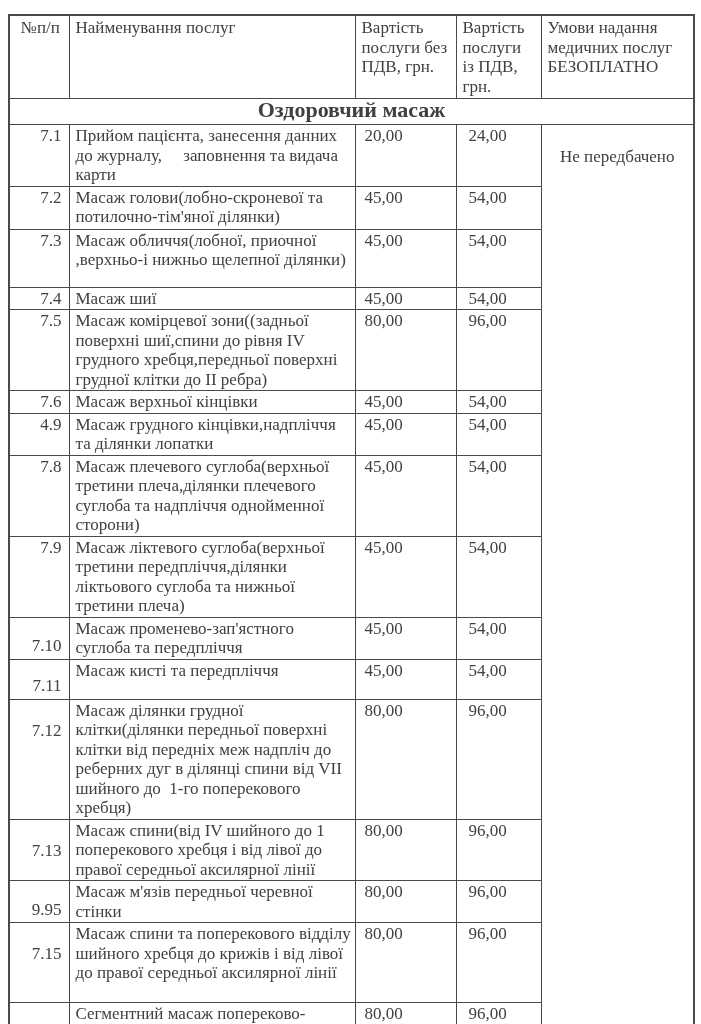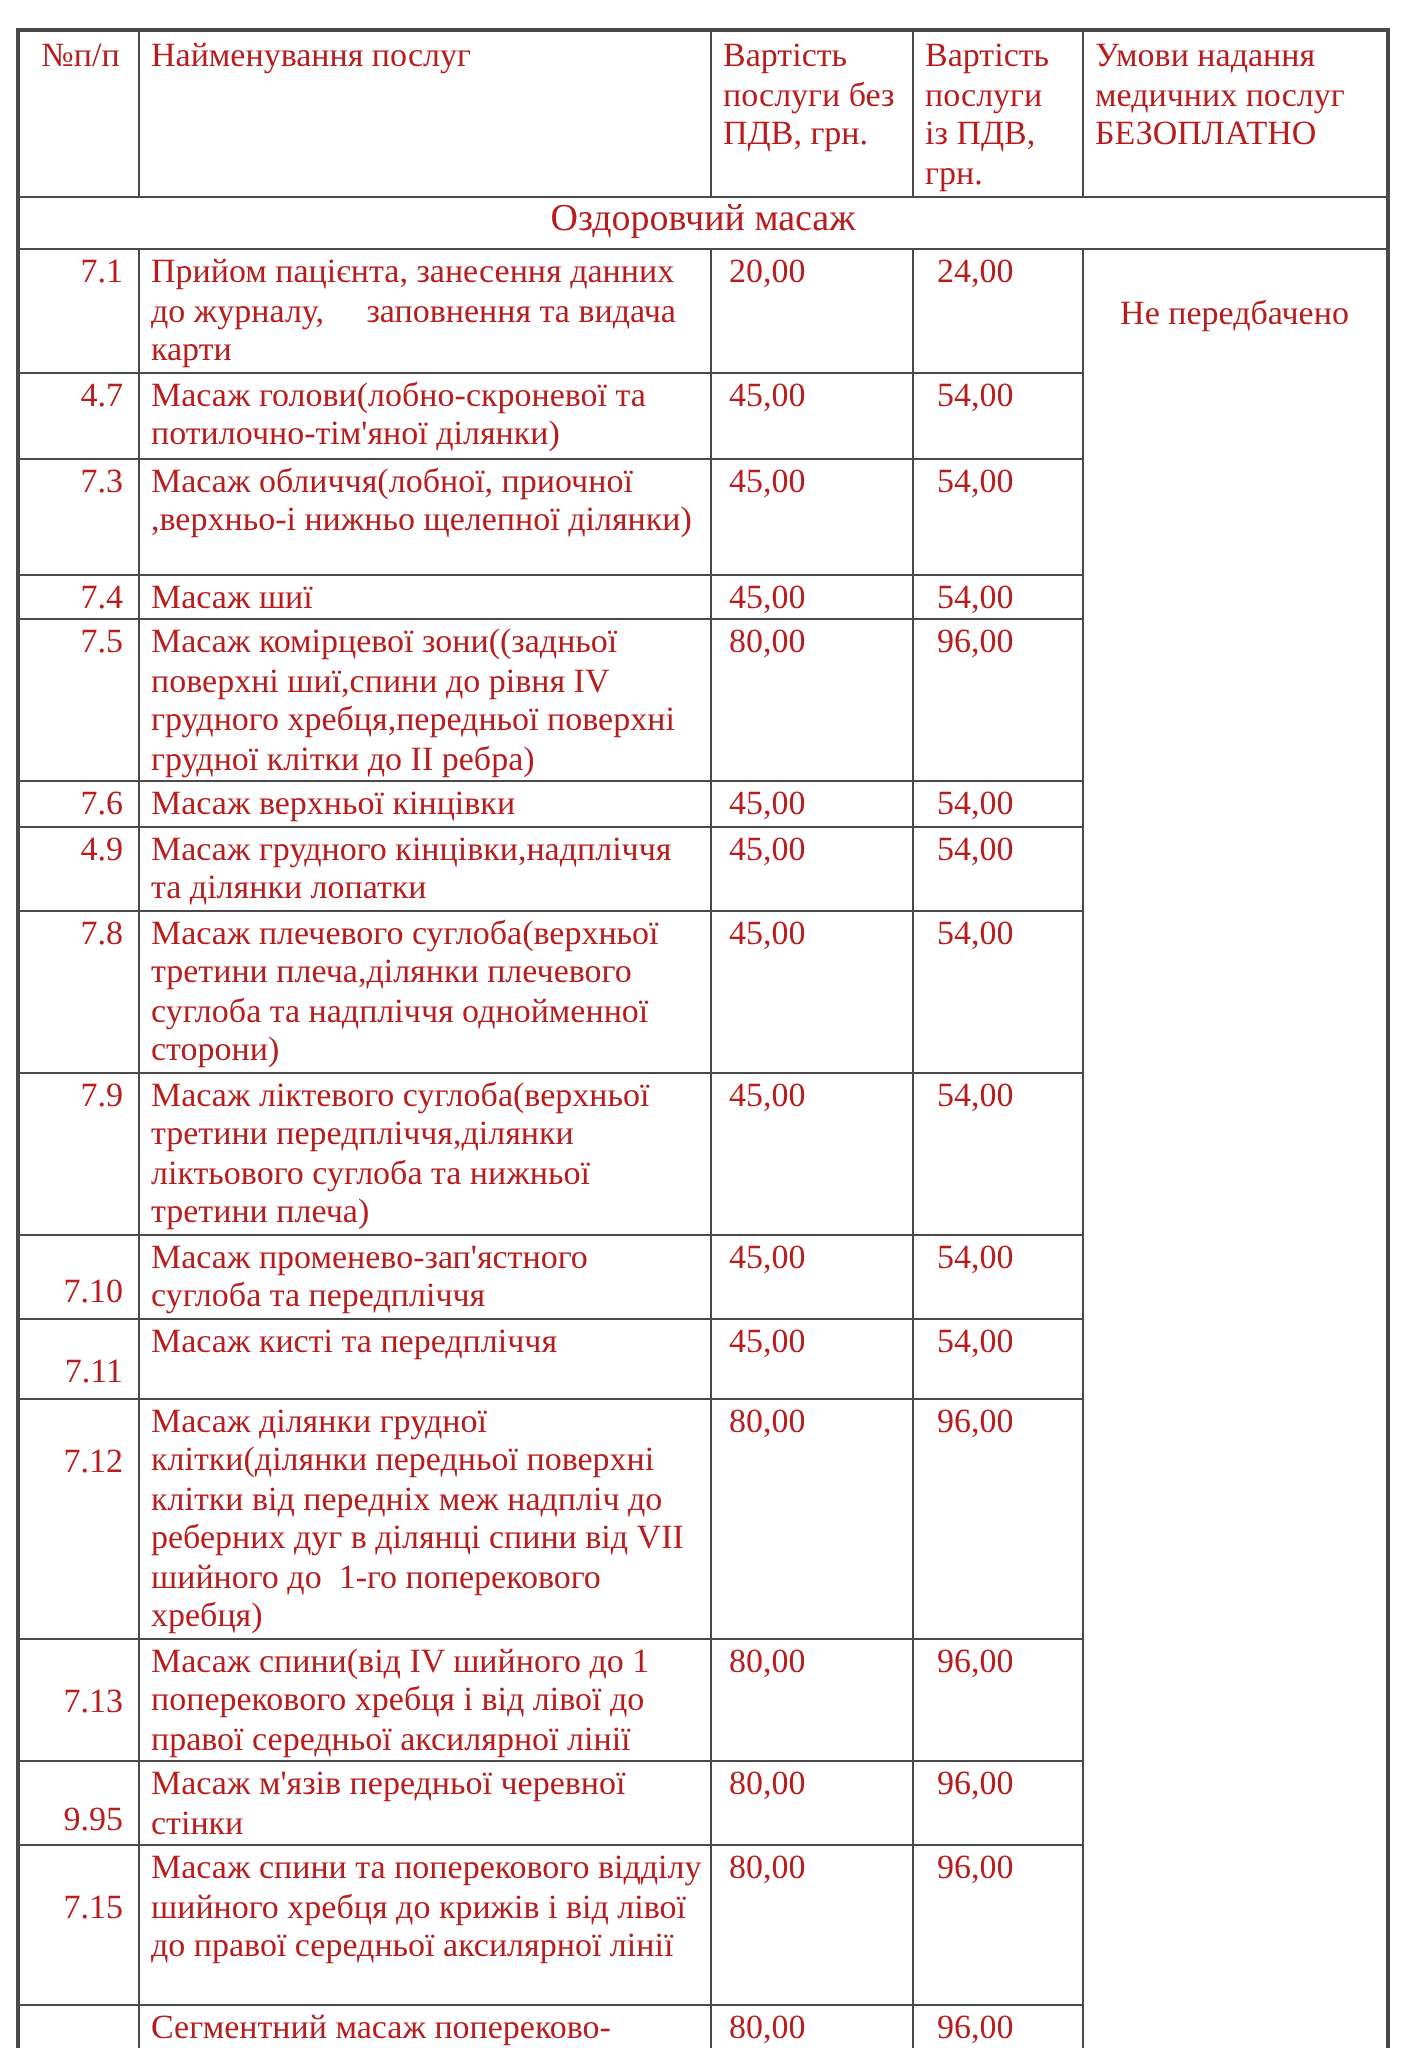--- a/index.html
+++ b/index.html
@@ -2,21 +2,21 @@
 <html><head>
 <meta charset="utf-8">
 <style>
   html,body{margin:0;padding:0;background:#ffffff;}
   .page{
     width:701px;height:1024px;
     background:#ffffff;
     box-sizing:border-box;
     padding:14px 0 0 8px;
     font-family:"Liberation Serif","DejaVu Serif",serif;
-    color:#b91c1c;
+    color:#404040;
     overflow:hidden;
   }
   table.price{
     border-collapse:collapse;
     table-layout:fixed;
     width:685px;
     font-size:17px;
     line-height:19.5px;
   }
   table.price, table.price td, table.price th{
@@ -38,22 +38,22 @@
   col.c-vat{width:85px;}
   col.c-cond{width:153px;}
   
   tr.head{height:78px;}
   tr.head th{padding:2px 4px 2px 6px;}
   th.num-h{text-align:center;}
   
   tr.section{height:26px;}
   tr.section td{
     text-align:center;
-    font-weight:normal;
-    font-size:19px;
+    font-weight:bold;
+    font-size:22px;
     padding:1px 0 2px 0;
   }
   
   td.num{
     text-align:right;
     padding-right:7px;
   }
   td.num.va-line2{padding-top:21px;margin-left:21px;}
   td.num.va-bot{vertical-align:bottom;padding-bottom:3px;}
   td.name{padding-left:6px;padding-right:3px;}
@@ -99,21 +99,21 @@
 
     <tr class="r1">
       <td class="num">7.1</td>
       <td class="name">Прийом пацієнта, занесення данних до журналу,&nbsp;&nbsp;&nbsp;&nbsp; заповнення та видача карти</td>
       <td class="p1">20,00</td>
       <td class="p2">24,00</td>
       <td class="cond" rowspan="16">Не передбачено</td>
     </tr>
 
     <tr class="r2">
-      <td class="num">4.7</td>
+      <td class="num">7.2</td>
       <td class="name">Масаж голови(лобно-скроневої та потилочно-тім'яної ділянки)</td>
       <td class="p1">45,00</td>
       <td class="p2">54,00</td>
     </tr>
 
     <tr class="r3">
       <td class="num">7.3</td>
       <td class="name">Масаж обличчя(лобної, приочної ,верхньо-і нижньо щелепної ділянки)</td>
       <td class="p1">45,00</td>
       <td class="p2">54,00</td>

